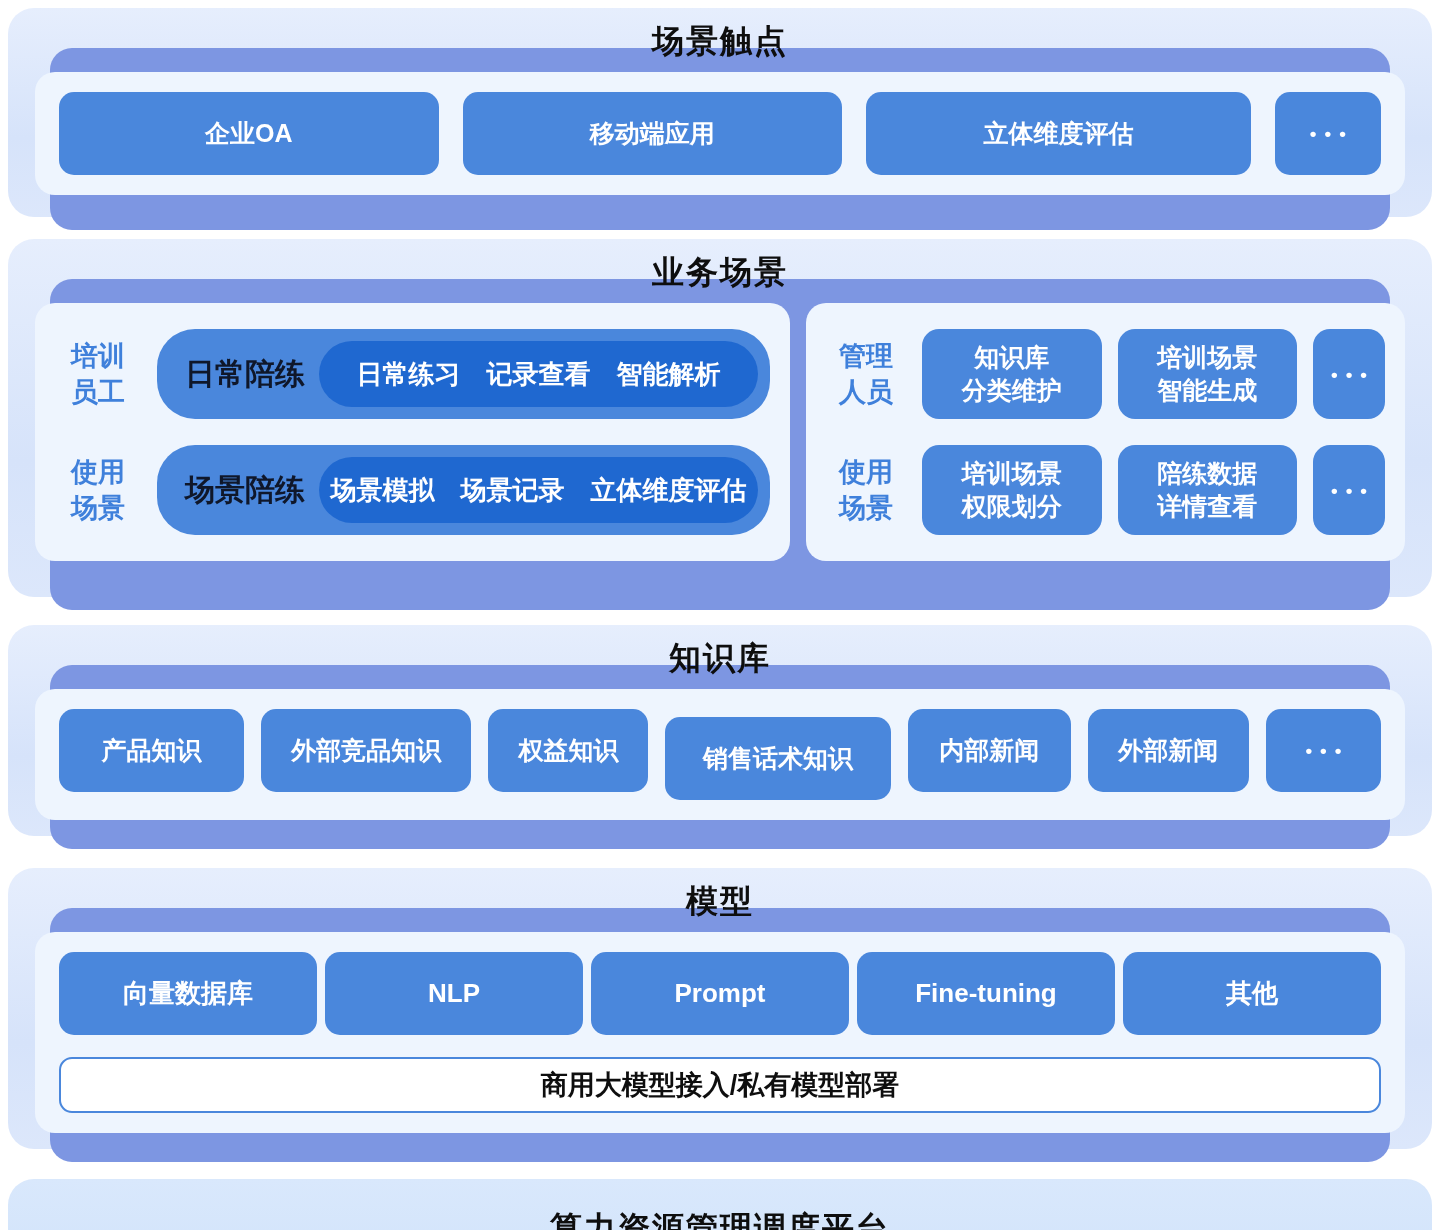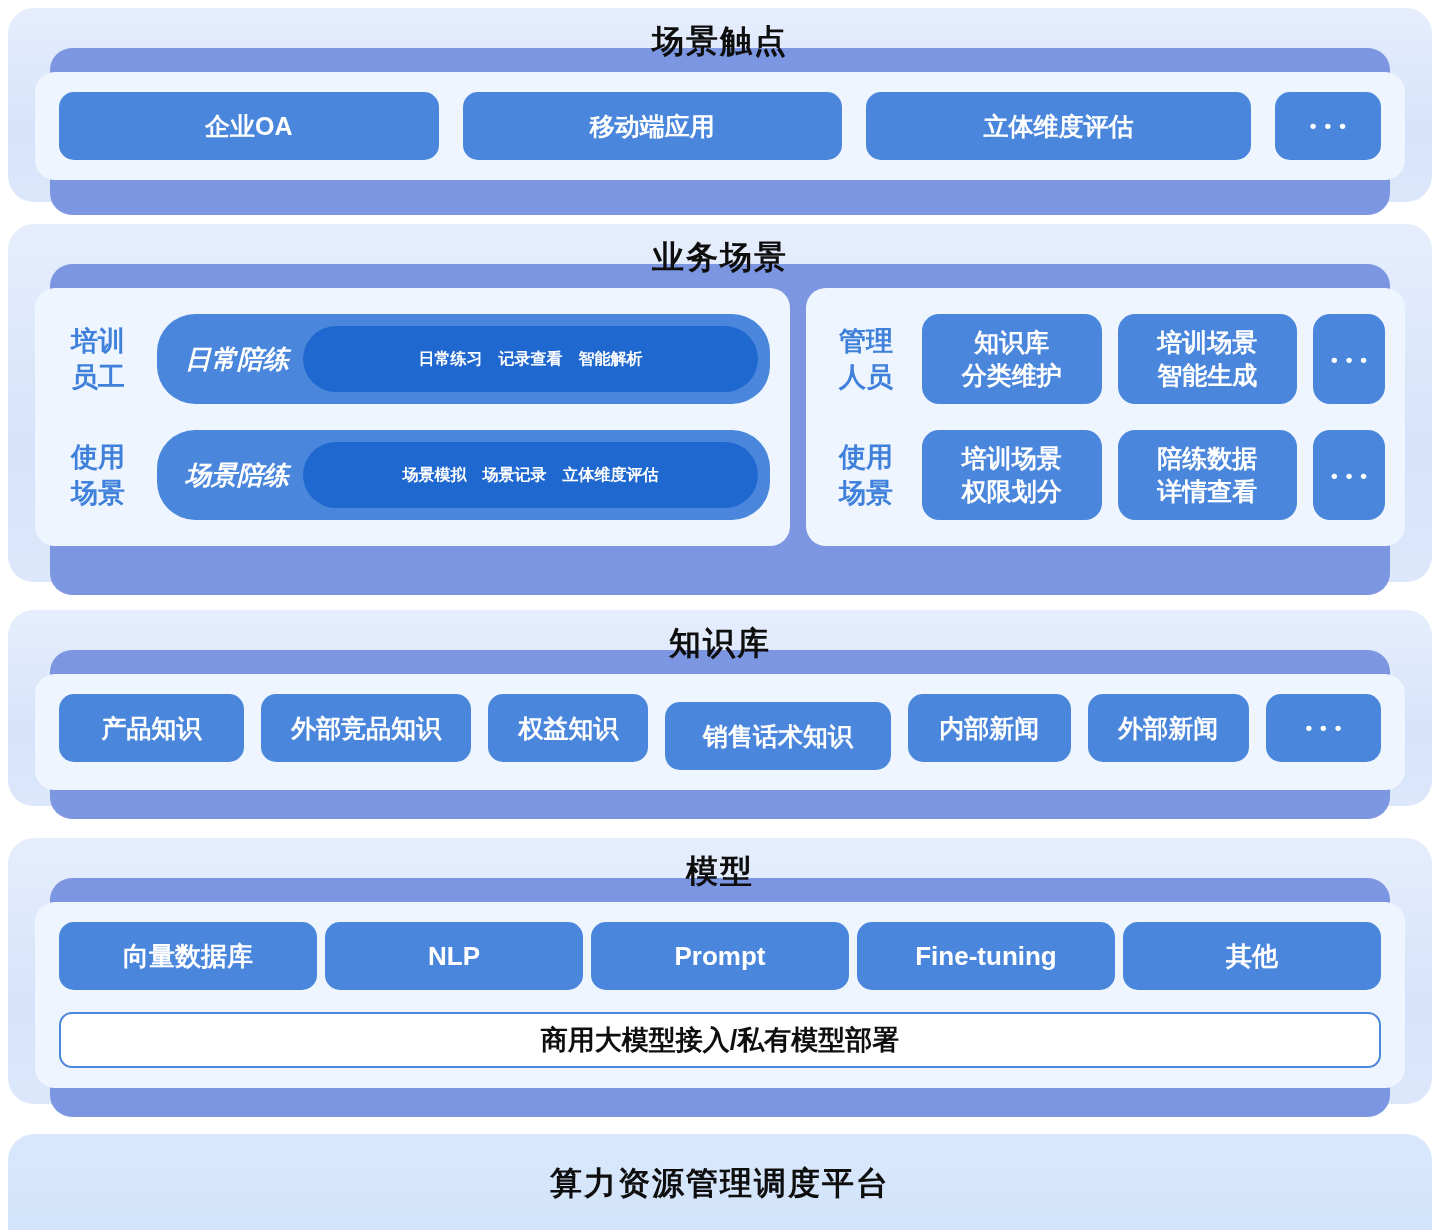--- a/index.html
+++ b/index.html
@@ -43,21 +43,21 @@
 
   .tray {
     background: #eef5fe;
     border-radius: 20px;
     margin-top: 10px;
     padding: 20px 24px;
   }
 
   .btn-row { display: flex; gap: 24px; }
   .btn {
-    height: 68px;
+    height: 83px;
     border-radius: 15px;
     background: #4a87dc;
     color: #ffffff;
     font-size: 25px;
     font-weight: bold;
     display: flex;
     align-items: center;
     justify-content: center;
     white-space: nowrap;
   }
@@ -129,38 +129,37 @@
   .pill-outer {
     flex: 1;
     height: 90px;
     background: #4a87dc;
     border-radius: 38px;
     display: flex;
     align-items: center;
     padding: 0 12px 0 14px;
   }
   .pill-label {
-    color: #ffffff;
-    font-weight: bold;
-    font-size: 26px;
+    color: #0f172a;
+    font-weight: bold;
+    font-size: 30px;
     padding: 0 14px;
     white-space: nowrap;
-    font-style: italic;
   }
   .pill-inner {
     flex: 1;
     height: 66px;
     background: #1f68d0;
     border-radius: 33px;
     display: flex;
     align-items: center;
     justify-content: center;
     color: #ffffff;
     font-weight: bold;
-    font-size: 16px;
+    font-size: 26px;
     white-space: pre;
   }
 
   .chip {
     flex: 1 0 0;
     height: 90px;
     background: #4a87dc;
     border-radius: 17px;
     color: #ffffff;
     font-weight: bold;

